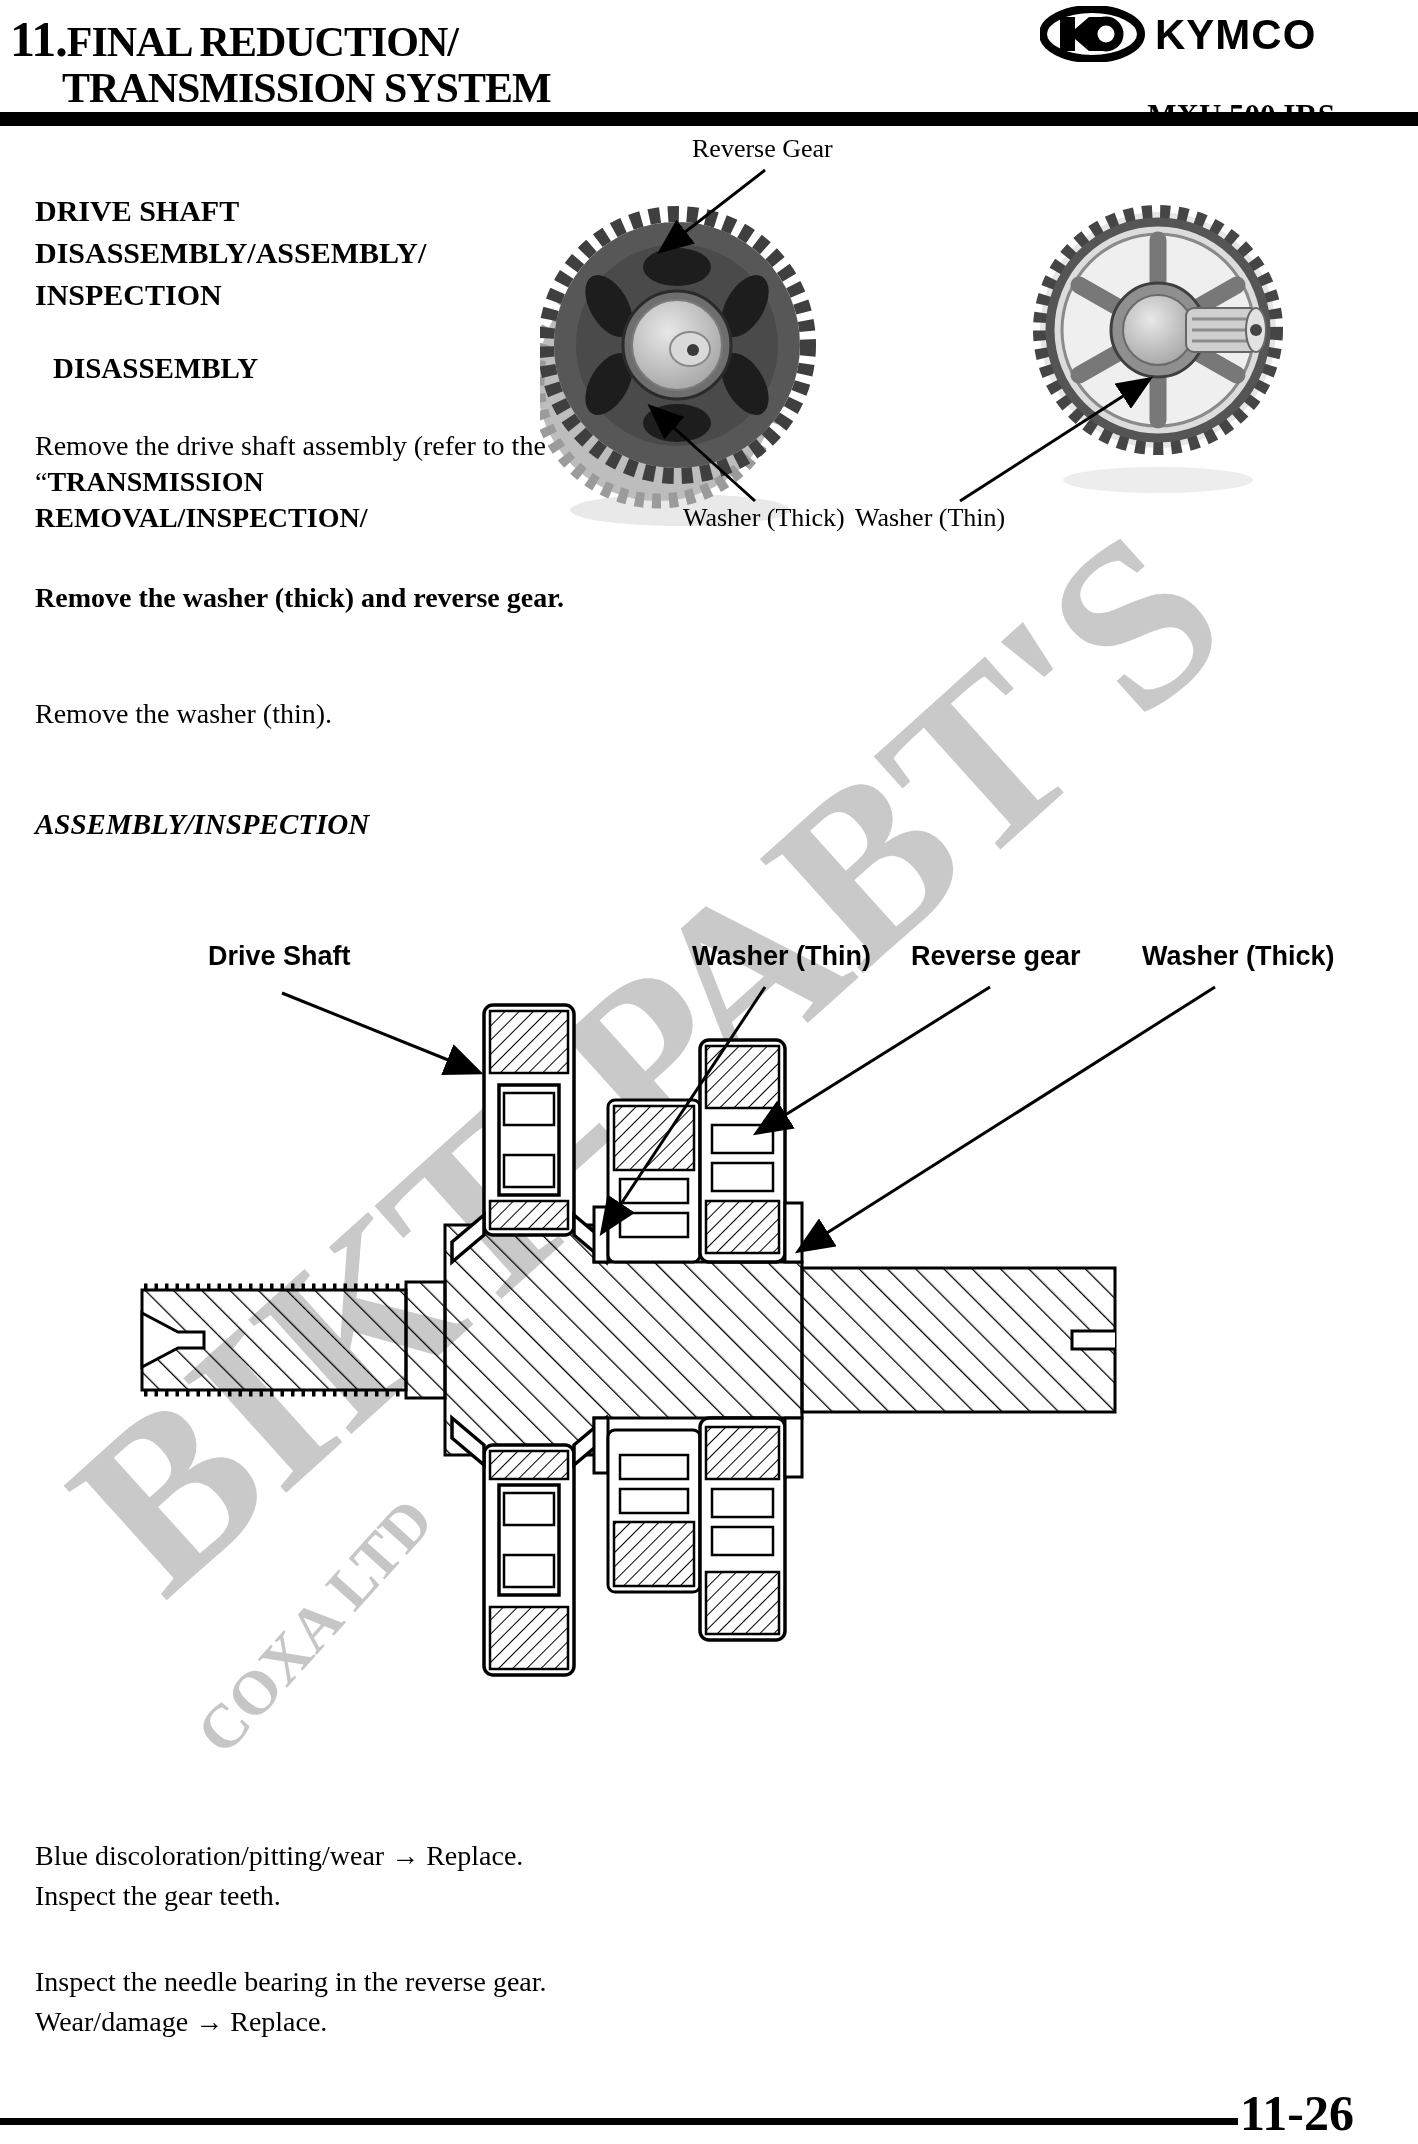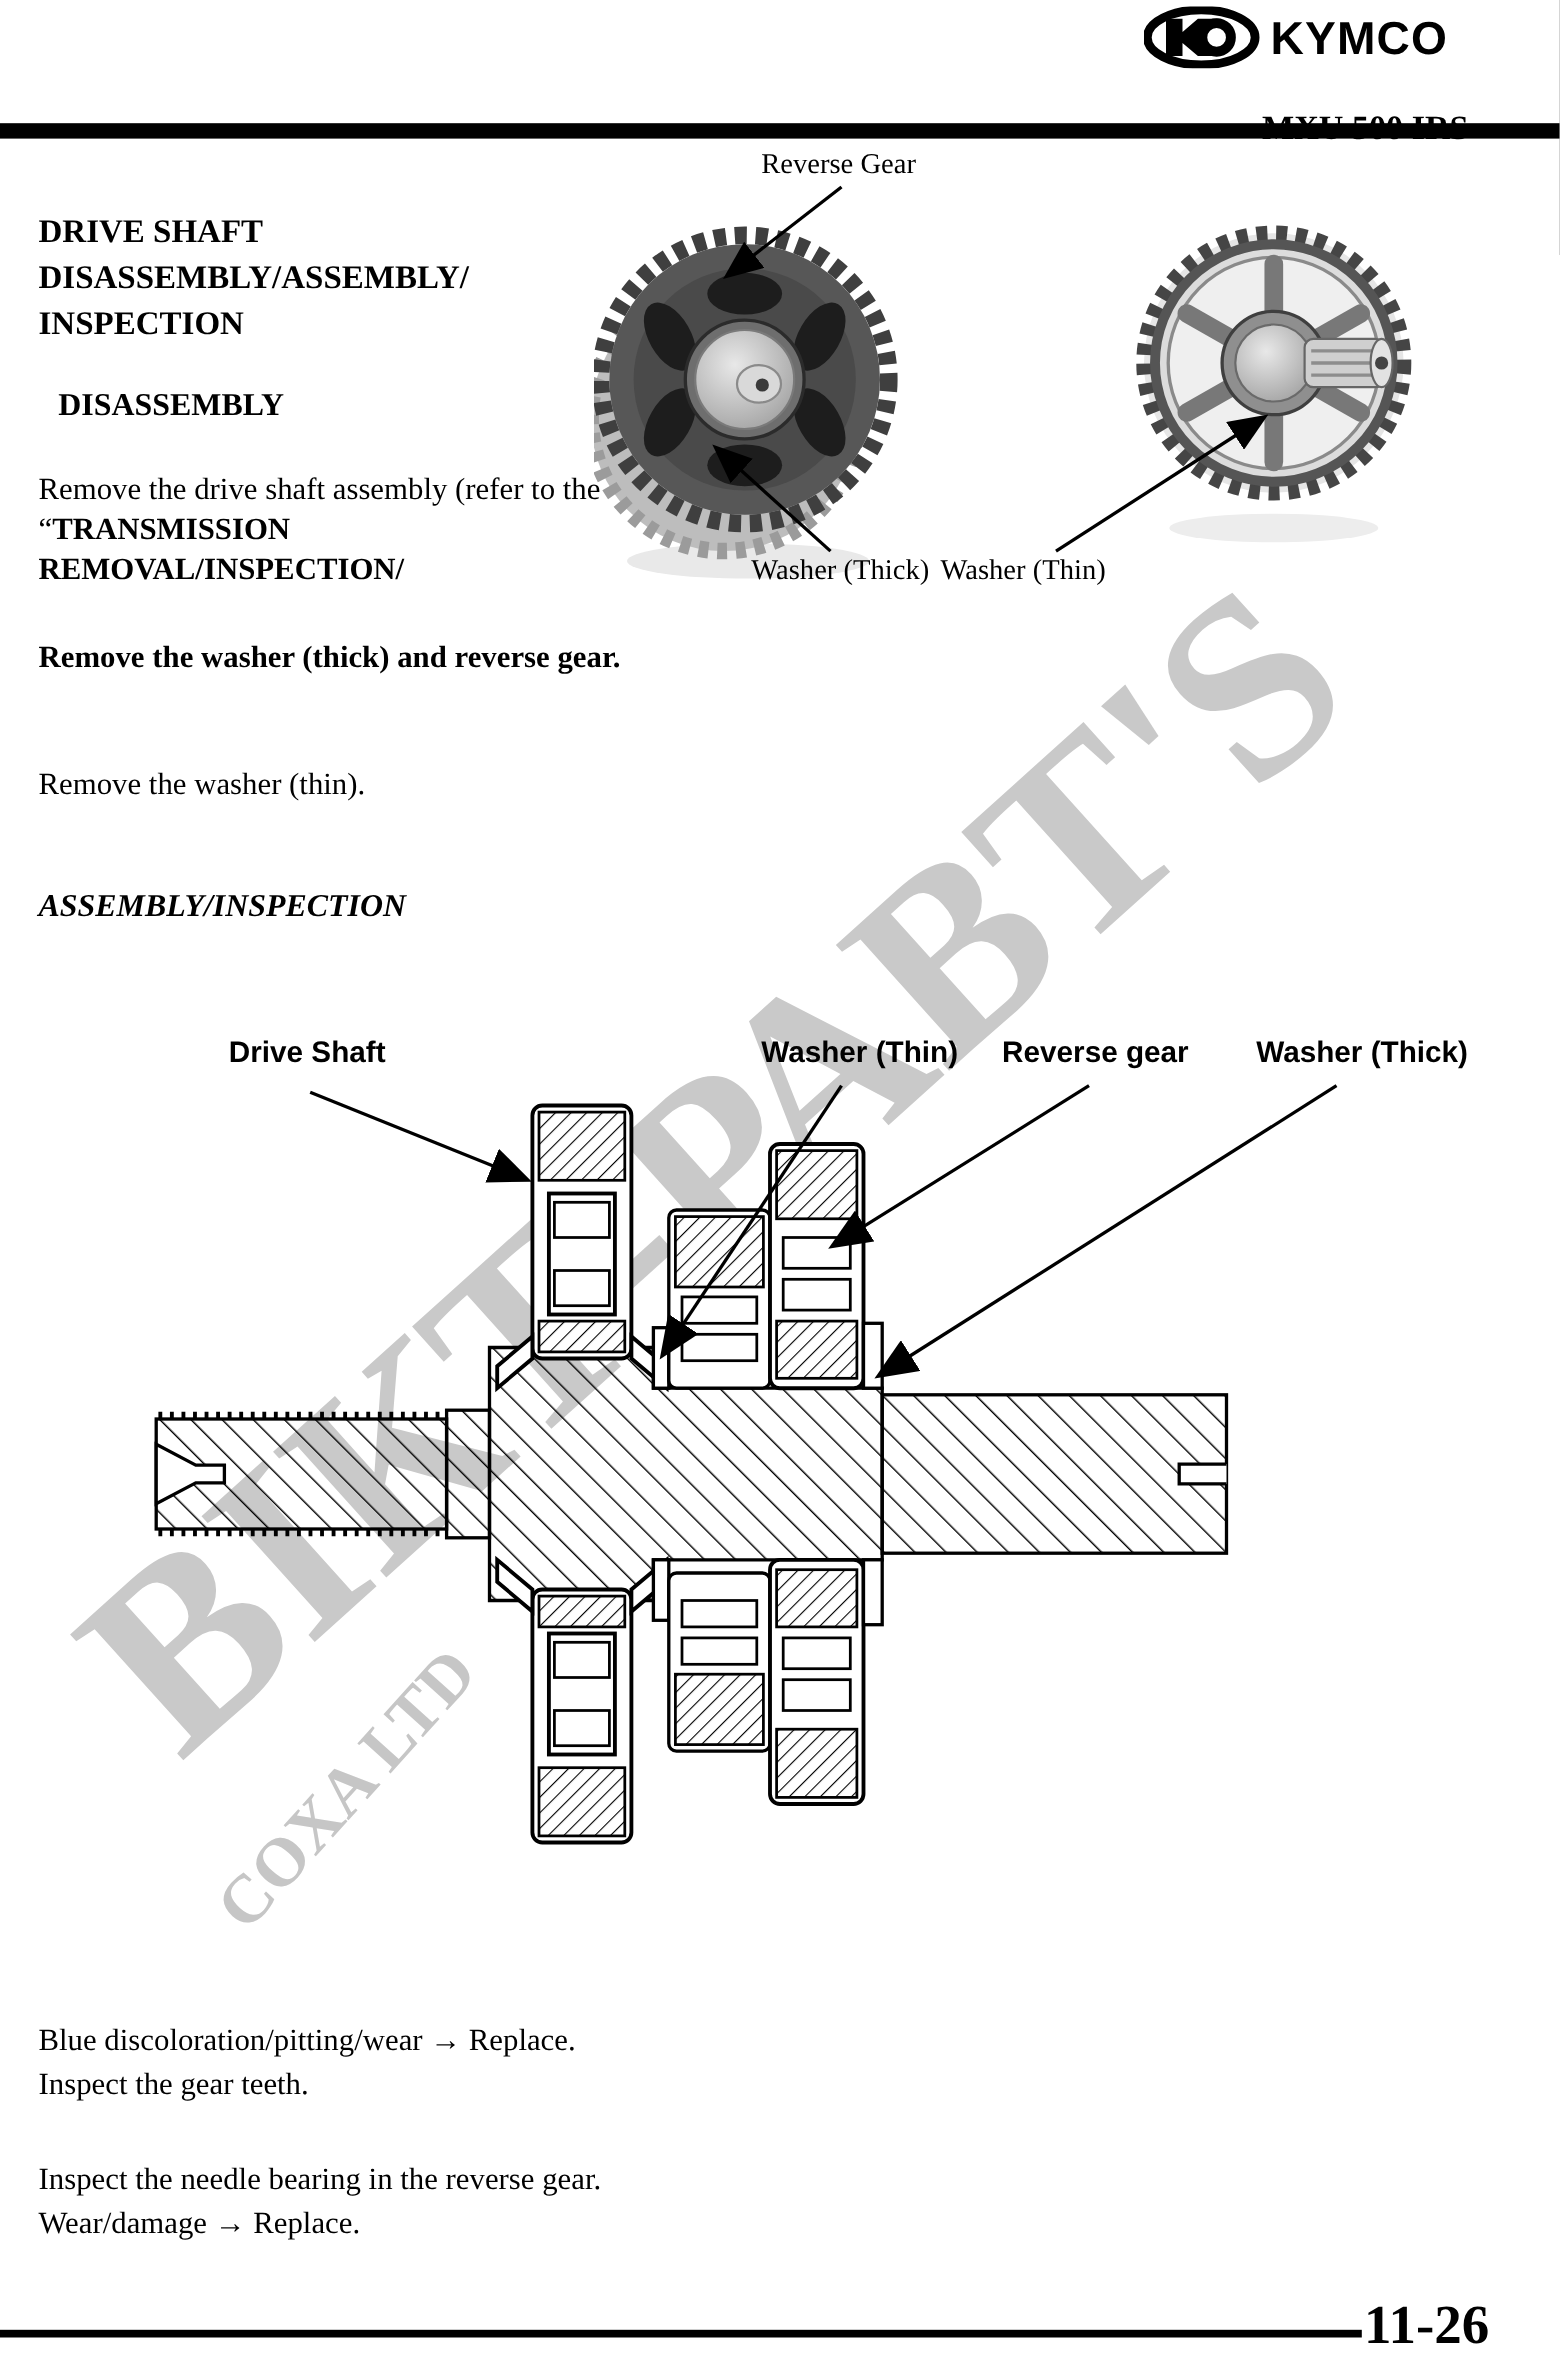--- a/index.html
+++ b/index.html
@@ -25,20 +25,26 @@
 </head>
 <body>
 
 <div class="page">
 
   <svg class="abs" style="left:0;top:0;z-index:1;" width="1418" height="2144">
     <text x="0" y="0" transform="translate(700,1120) rotate(-42)" text-anchor="middle" font-family="Liberation Serif, DejaVu Serif, serif" font-weight="bold" font-size="235" fill="#c9c9c9">ВІКТ-РАВТ'S</text>
     <text x="0" y="0" transform="translate(330,1640) rotate(-48)" text-anchor="middle" font-family="Liberation Serif, DejaVu Serif, serif" font-weight="bold" font-size="62" fill="#c6c6c6">COXA LTD</text>
   </svg>
 
+  <div class="abs" style="left:10px;top:10px;z-index:2;">
+    <div class="chapter-line1">
+      <span class="chapter-num">11.</span><span>FINAL REDUCTION/</span>
+    </div>
+    <div class="chapter-line2" style="margin-left:52px;margin-top:-4px;">TRANSMISSION SYSTEM</div>
+  </div>
 
   <svg class="abs" style="left:1040px;top:6px;z-index:2;" width="330" height="56" viewBox="0 0 330 56">
     <ellipse cx="52" cy="28" rx="49" ry="25" fill="#fff" stroke="#000" stroke-width="8"></ellipse>
     <circle cx="66" cy="28" r="13" fill="none" stroke="#000" stroke-width="9"></circle>
     <path d="M20,11 h15 v12 l14,-12 h19 l-19,17 19,17 h-19 l-14,-12 v12 h-15 z" fill="#000"></path>
     <text x="115" y="43" font-family="Liberation Sans, DejaVu Sans, sans-serif" font-weight="bold" font-size="42" letter-spacing="1" fill="#000">KYMCO</text>
   </svg>
   <div class="abs model" style="left:1090px;top:54px;width:245px;z-index:2;margin-top:44px;">MXU 500 IRS</div>
 
   <div class="abs header-rule" style="left:0;top:112px;width:1418px;height:14px;z-index:2;"></div>

